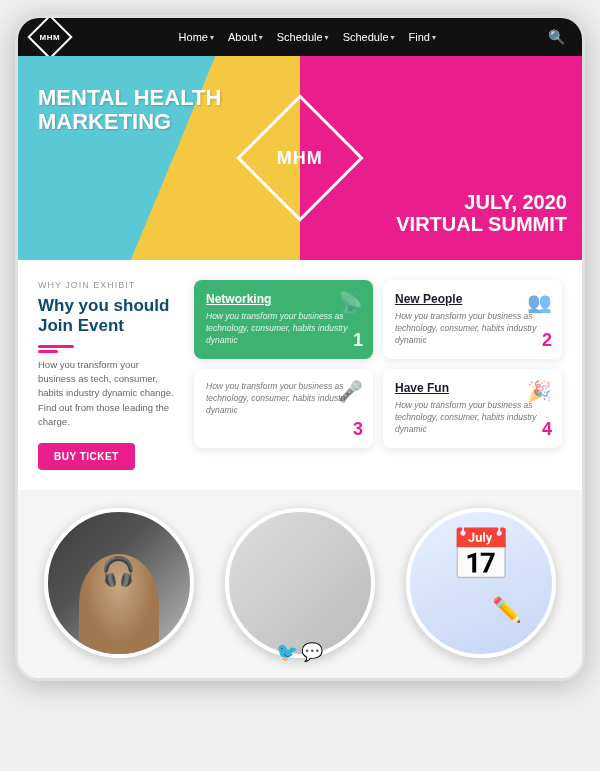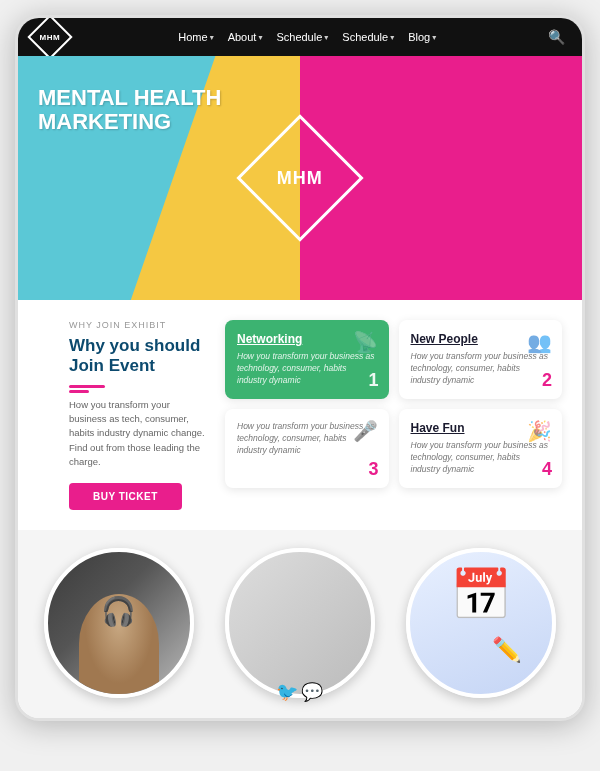--- a/index.html
+++ b/index.html
@@ -67,21 +67,21 @@
     }
     .nav-search {
       color: #fff;
       font-size: 14px;
       cursor: pointer;
     }
 
     
     .hero {
       position: relative;
-      height: 244px;
+      height: 204px;
       overflow: hidden;
     }
     .hero-bg-blue {
       position: absolute;
       top: 0; left: 0;
       width: 60%;
       height: 100%;
       background: #5bc8d6;
     }
     .hero-bg-yellow {
@@ -159,21 +159,20 @@
 
     .content-row {
       display: flex;
       gap: 16px;
       align-items: flex-start;
     }
 
     
     .left-panel {
       flex: 0 0 140px;
-      margin-left: 31px;
     }
     .why-label {
       font-size: 9px;
       color: #999;
       text-transform: uppercase;
       letter-spacing: 1px;
       margin-bottom: 6px;
     }
     .why-title {
       font-size: 17px;
@@ -203,21 +202,21 @@
     .why-desc {
       font-size: 9.5px;
       color: #666;
       line-height: 1.5;
       margin-bottom: 14px;
     }
     .buy-btn {
       background: #e91e8c;
       color: #fff;
       border: none;
-      padding: 8px 24px;
+      padding: 8px 16px;
       font-size: 10px;
       font-weight: 700;
       text-transform: uppercase;
       letter-spacing: 0.5px;
       border-radius: 4px;
       cursor: pointer;
     }
 
     
     .cards-grid {
@@ -384,41 +383,45 @@
       </span>
       <span class="nav-link">
         <span>Schedule</span>
         <span class="arrow">▾</span>
       </span>
       <span class="nav-link">
         <span>Schedule</span>
         <span class="arrow">▾</span>
       </span>
       <span class="nav-link">
-        <span>Blog</span>
+        <span>Find</span>
         <span class="arrow">▾</span>
       </span>
     </div>
     <span class="nav-search">🔍</span>
   </nav>
 
   <div class="hero">
     <div class="hero-bg-blue"></div>
     <div class="hero-bg-yellow"></div>
     <div class="hero-bg-pink"></div>
 
     <div class="hero-text-left">
       <div class="hero-title">MENTAL HEALTH</div>
       <div class="hero-title">MARKETING</div>
     </div>
 
     <div class="hero-diamond">
       <div class="hero-diamond-inner">MHM</div>
     </div>
 
+    <div class="hero-text-right">
+      <div class="hero-date">JULY, 2020</div>
+      <div class="hero-date">VIRTUAL SUMMIT</div>
+    </div>
   </div>
 
   <div class="main-content">
     <div class="content-row">
 
       <div class="left-panel">
         <div class="why-label">WHY JOIN EXHIBIT</div>
         <div class="why-title">Why you should Join Event</div>
         <div class="why-divider"></div>
         <div class="why-desc">How you transform your business as tech, consumer, habits industry dynamic change. Find out from those leading the charge.</div>

